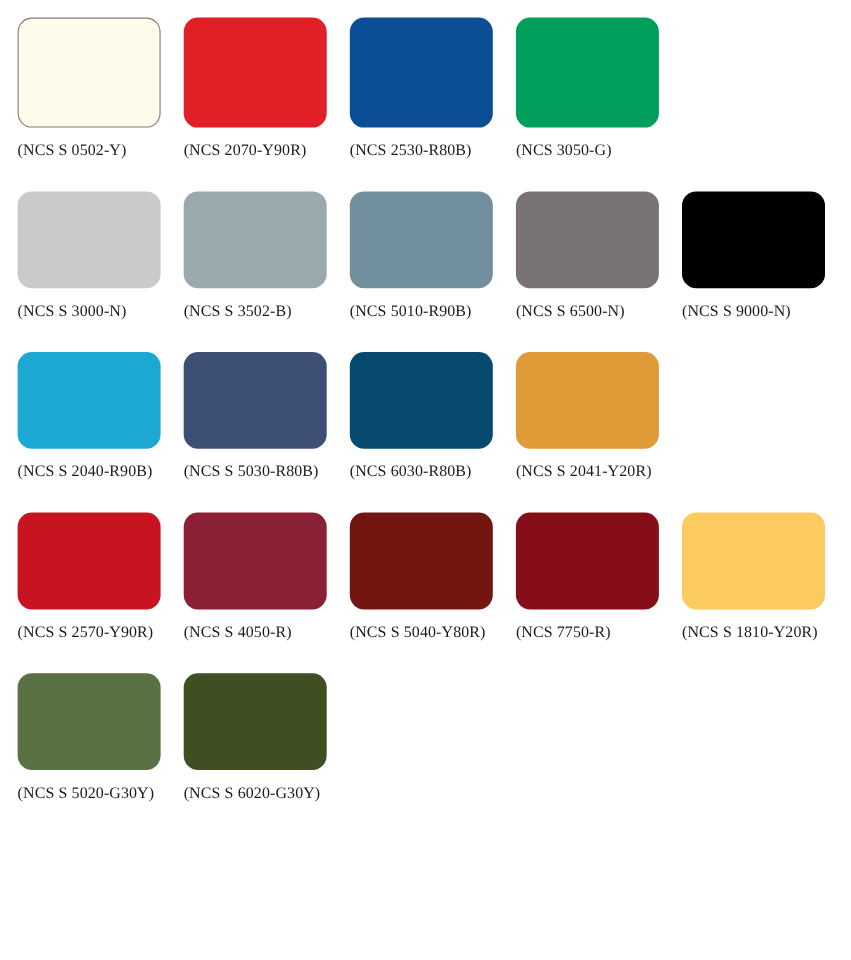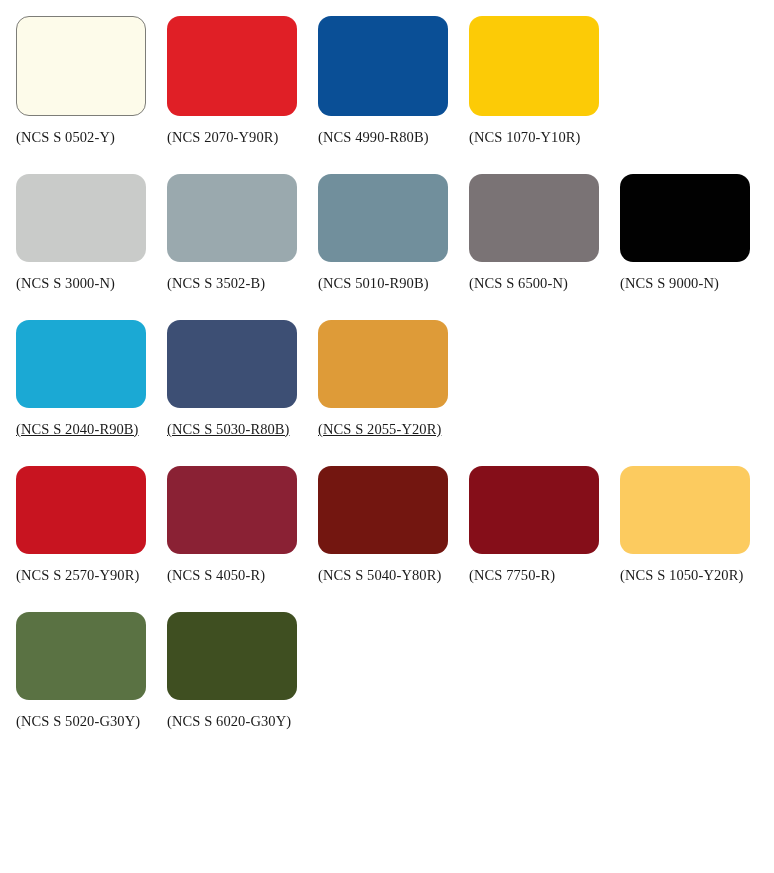--- a/index.html
+++ b/index.html
@@ -23,21 +23,21 @@
   }
   .swatch-row {
     display: flex;
     width: 774px;
     box-sizing: border-box;
     padding-left: 16px;
     gap: 21px;
   }
   .swatch-row.row-1 { margin-top: 16px; }
   .swatch-row.row-2 { margin-top: 28px; }
-  .swatch-row.row-3 { margin-top: 28px; text-decoration: underline; }
+  .swatch-row.row-3 { margin-top: 28px; }
   .swatch-row.row-4 { margin-top: 28px; text-align: right; }
   .swatch-row.row-5 { margin-top: 28px; }
 
   .swatch-cell {
     width: 130px;
     display: flex;
     flex-direction: column;
     align-items: flex-start;
   }
   .swatch-chip {
@@ -71,25 +71,25 @@
       <div class="swatch-cell">
         <div class="swatch-chip outlined" style="background: rgb(253, 251, 234);"></div>
         <div class="swatch-label">(NCS S 0502-Y)</div>
       </div>
       <div class="swatch-cell">
         <div class="swatch-chip" style="background: rgb(224, 31, 38);"></div>
         <div class="swatch-label">(NCS 2070-Y90R)</div>
       </div>
       <div class="swatch-cell">
         <div class="swatch-chip" style="background: rgb(10, 79, 150);"></div>
-        <div class="swatch-label">(NCS 4990-R80B)</div>
+        <div class="swatch-label">(NCS 2530-R80B)</div>
       </div>
       <div class="swatch-cell">
-        <div class="swatch-chip" style="background: rgb(252, 203, 6);"></div>
-        <div class="swatch-label">(NCS 1070-Y10R)</div>
+        <div class="swatch-chip" style="background: rgb(0, 160, 92);"></div>
+        <div class="swatch-label">(NCS 3050-G)</div>
       </div>
     </div>
     <div class="swatch-row row-2">
       <div class="swatch-cell">
         <div class="swatch-chip" style="background: rgb(201, 203, 201);"></div>
         <div class="swatch-label">(NCS S 3000-N)</div>
       </div>
       <div class="swatch-cell">
         <div class="swatch-chip" style="background: rgb(154, 169, 174);"></div>
         <div class="swatch-label">(NCS S 3502-B)</div>
@@ -110,22 +110,26 @@
     <div class="swatch-row row-3">
       <div class="swatch-cell">
         <div class="swatch-chip" style="background: rgb(27, 169, 212);"></div>
         <div class="swatch-label">(NCS S 2040-R90B)</div>
       </div>
       <div class="swatch-cell">
         <div class="swatch-chip" style="background: rgb(61, 79, 116);"></div>
         <div class="swatch-label">(NCS S 5030-R80B)</div>
       </div>
       <div class="swatch-cell">
+        <div class="swatch-chip" style="background: rgb(6, 74, 110);"></div>
+        <div class="swatch-label">(NCS 6030-R80B)</div>
+      </div>
+      <div class="swatch-cell">
         <div class="swatch-chip" style="background: rgb(222, 155, 56);"></div>
-        <div class="swatch-label">(NCS S 2055-Y20R)</div>
+        <div class="swatch-label">(NCS S 2041-Y20R)</div>
       </div>
     </div>
     <div class="swatch-row row-4">
       <div class="swatch-cell">
         <div class="swatch-chip" style="background: rgb(200, 20, 32);"></div>
         <div class="swatch-label">(NCS S 2570-Y90R)</div>
       </div>
       <div class="swatch-cell">
         <div class="swatch-chip" style="background: rgb(138, 33, 52);"></div>
         <div class="swatch-label">(NCS S 4050-R)</div>
@@ -133,21 +137,21 @@
       <div class="swatch-cell">
         <div class="swatch-chip" style="background: rgb(115, 22, 16);"></div>
         <div class="swatch-label">(NCS S 5040-Y80R)</div>
       </div>
       <div class="swatch-cell">
         <div class="swatch-chip" style="background: rgb(133, 14, 25);"></div>
         <div class="swatch-label">(NCS 7750-R)</div>
       </div>
       <div class="swatch-cell">
         <div class="swatch-chip" style="background: rgb(252, 203, 95);"></div>
-        <div class="swatch-label">(NCS S 1050-Y20R)</div>
+        <div class="swatch-label">(NCS S 1810-Y20R)</div>
       </div>
     </div>
     <div class="swatch-row row-5">
       <div class="swatch-cell">
         <div class="swatch-chip" style="background: rgb(90, 114, 67);"></div>
         <div class="swatch-label">(NCS S 5020-G30Y)</div>
       </div>
       <div class="swatch-cell">
         <div class="swatch-chip" style="background: rgb(63, 79, 33);"></div>
         <div class="swatch-label">(NCS S 6020-G30Y)</div>

